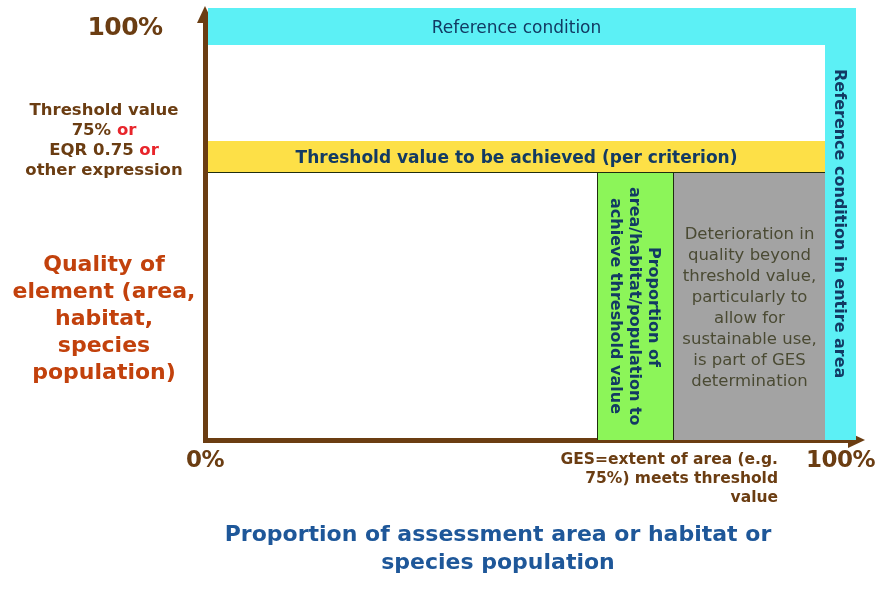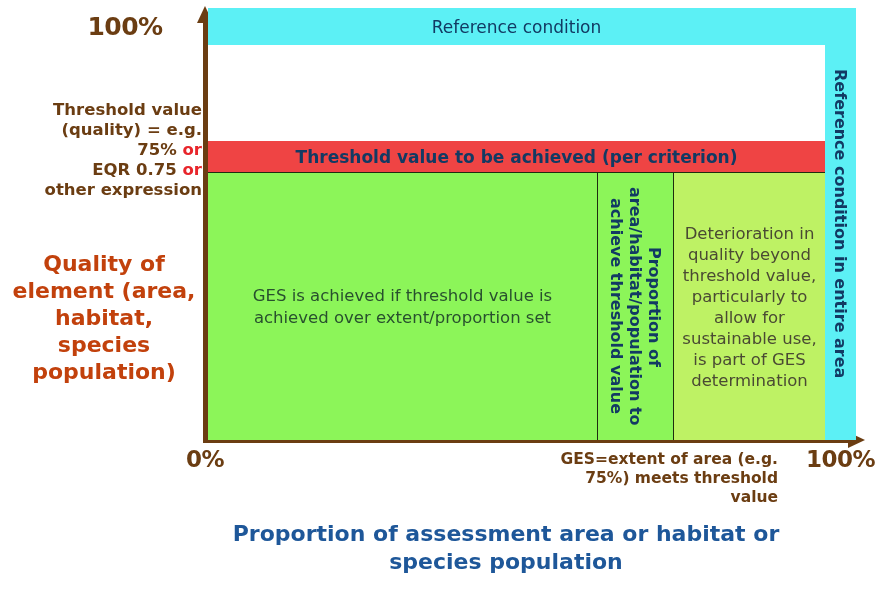--- a/index.html
+++ b/index.html
@@ -30,21 +30,21 @@
     text-align: center;
     font-size: 25px;
     letter-spacing: -0.5px;
   }
 
   #label-threshold-note {
     position: absolute;
     left: 6px;
     top: 100px;
     width: 196px;
-    text-align: right;
+    text-align: center;
     font-size: 16.5px;
     line-height: 20px;
   }
 
   #label-yaxis {
     position: absolute;
     left: 6px;
     top: 250px;
     width: 196px;
     text-align: center;
@@ -75,21 +75,21 @@
     left: 548px;
     top: 450px;
     width: 230px;
     text-align: right;
     font-size: 15.5px;
     line-height: 19px;
   }
 
   #label-xaxis {
     position: absolute;
-    left: 204px;
+    left: 196px;
     top: 520px;
     width: 604px;
     text-align: center;
     font-size: 22px;
     line-height: 28px;
     font-weight: bold;
     color: #1e5799;
   }
 
   
@@ -176,21 +176,21 @@
     line-height: 24px;
     padding: 0 26px;
   }
 
   
   #band-threshold {
     left: 0;
     top: 133px;
     width: 617px;
     height: 32px;
-    background: #ef4444;
+    background: #fde047;
     border-bottom: 1.5px solid #1f2d0f;
     font-size: 17px;
     font-weight: bold;
   }
 
   
   #band-ges {
     left: 0;
     top: 165px;
     width: 389px;
@@ -223,21 +223,21 @@
     text-align: center;
     max-height: 240px;
   }
 
   
   #band-deterioration2 {
     left: 465px;
     top: 165px;
     width: 152px;
     height: 267px;
-    background: #bef264;
+    background: #a3a3a3;
     border-left: 1.5px solid #1f2d0f;
   }
   #band-deterioration2 .txt {
     font-size: 16.5px;
     color: #4a4a33;
     line-height: 21px;
     padding: 0 8px;
   }
 
   
@@ -257,21 +257,20 @@
     text-align: center;
   }
 </style>
 </head>
 <body>
 
 <div id="label-100-top" class="brown-bold">100%</div>
 
 <div id="label-threshold-note" class="brown-bold">
   <div>Threshold value</div>
-  <div>(quality) = e.g.</div>
   <div><span>75% </span><span class="red-or">or</span></div>
   <div><span>EQR 0.75 </span><span class="red-or">or</span></div>
   <div>other expression</div>
 </div>
 
 <div id="label-yaxis">Quality of element (area, habitat, species population)</div>
 
 <div id="label-0pct" class="brown-bold">0%</div>
 <div id="label-100-bottom" class="brown-bold">100%</div>
 <div id="label-ges-extent" class="brown-bold">GES=extent of area (e.g. 75%) meets threshold value</div>
@@ -286,23 +285,20 @@
 
   <div class="band" id="band-reference">
     <span>Reference condition</span>
   </div>
 
 
   <div class="band" id="band-threshold">
     <span>Threshold value to be achieved (per criterion)</span>
   </div>
 
-  <div class="band" id="band-ges">
-    <span class="txt">GES is achieved if threshold value is achieved over extent/proportion set</span>
-  </div>
 
   <div class="band" id="band-proportion">
     <span class="vtxt">Proportion of area/habitat/population to achieve threshold value</span>
   </div>
 
   <div class="band" id="band-deterioration2">
     <span class="txt">Deterioration in quality beyond threshold value, particularly to allow for sustainable use, is part of GES determination</span>
   </div>
 
   <div class="band" id="band-reference-strip">

